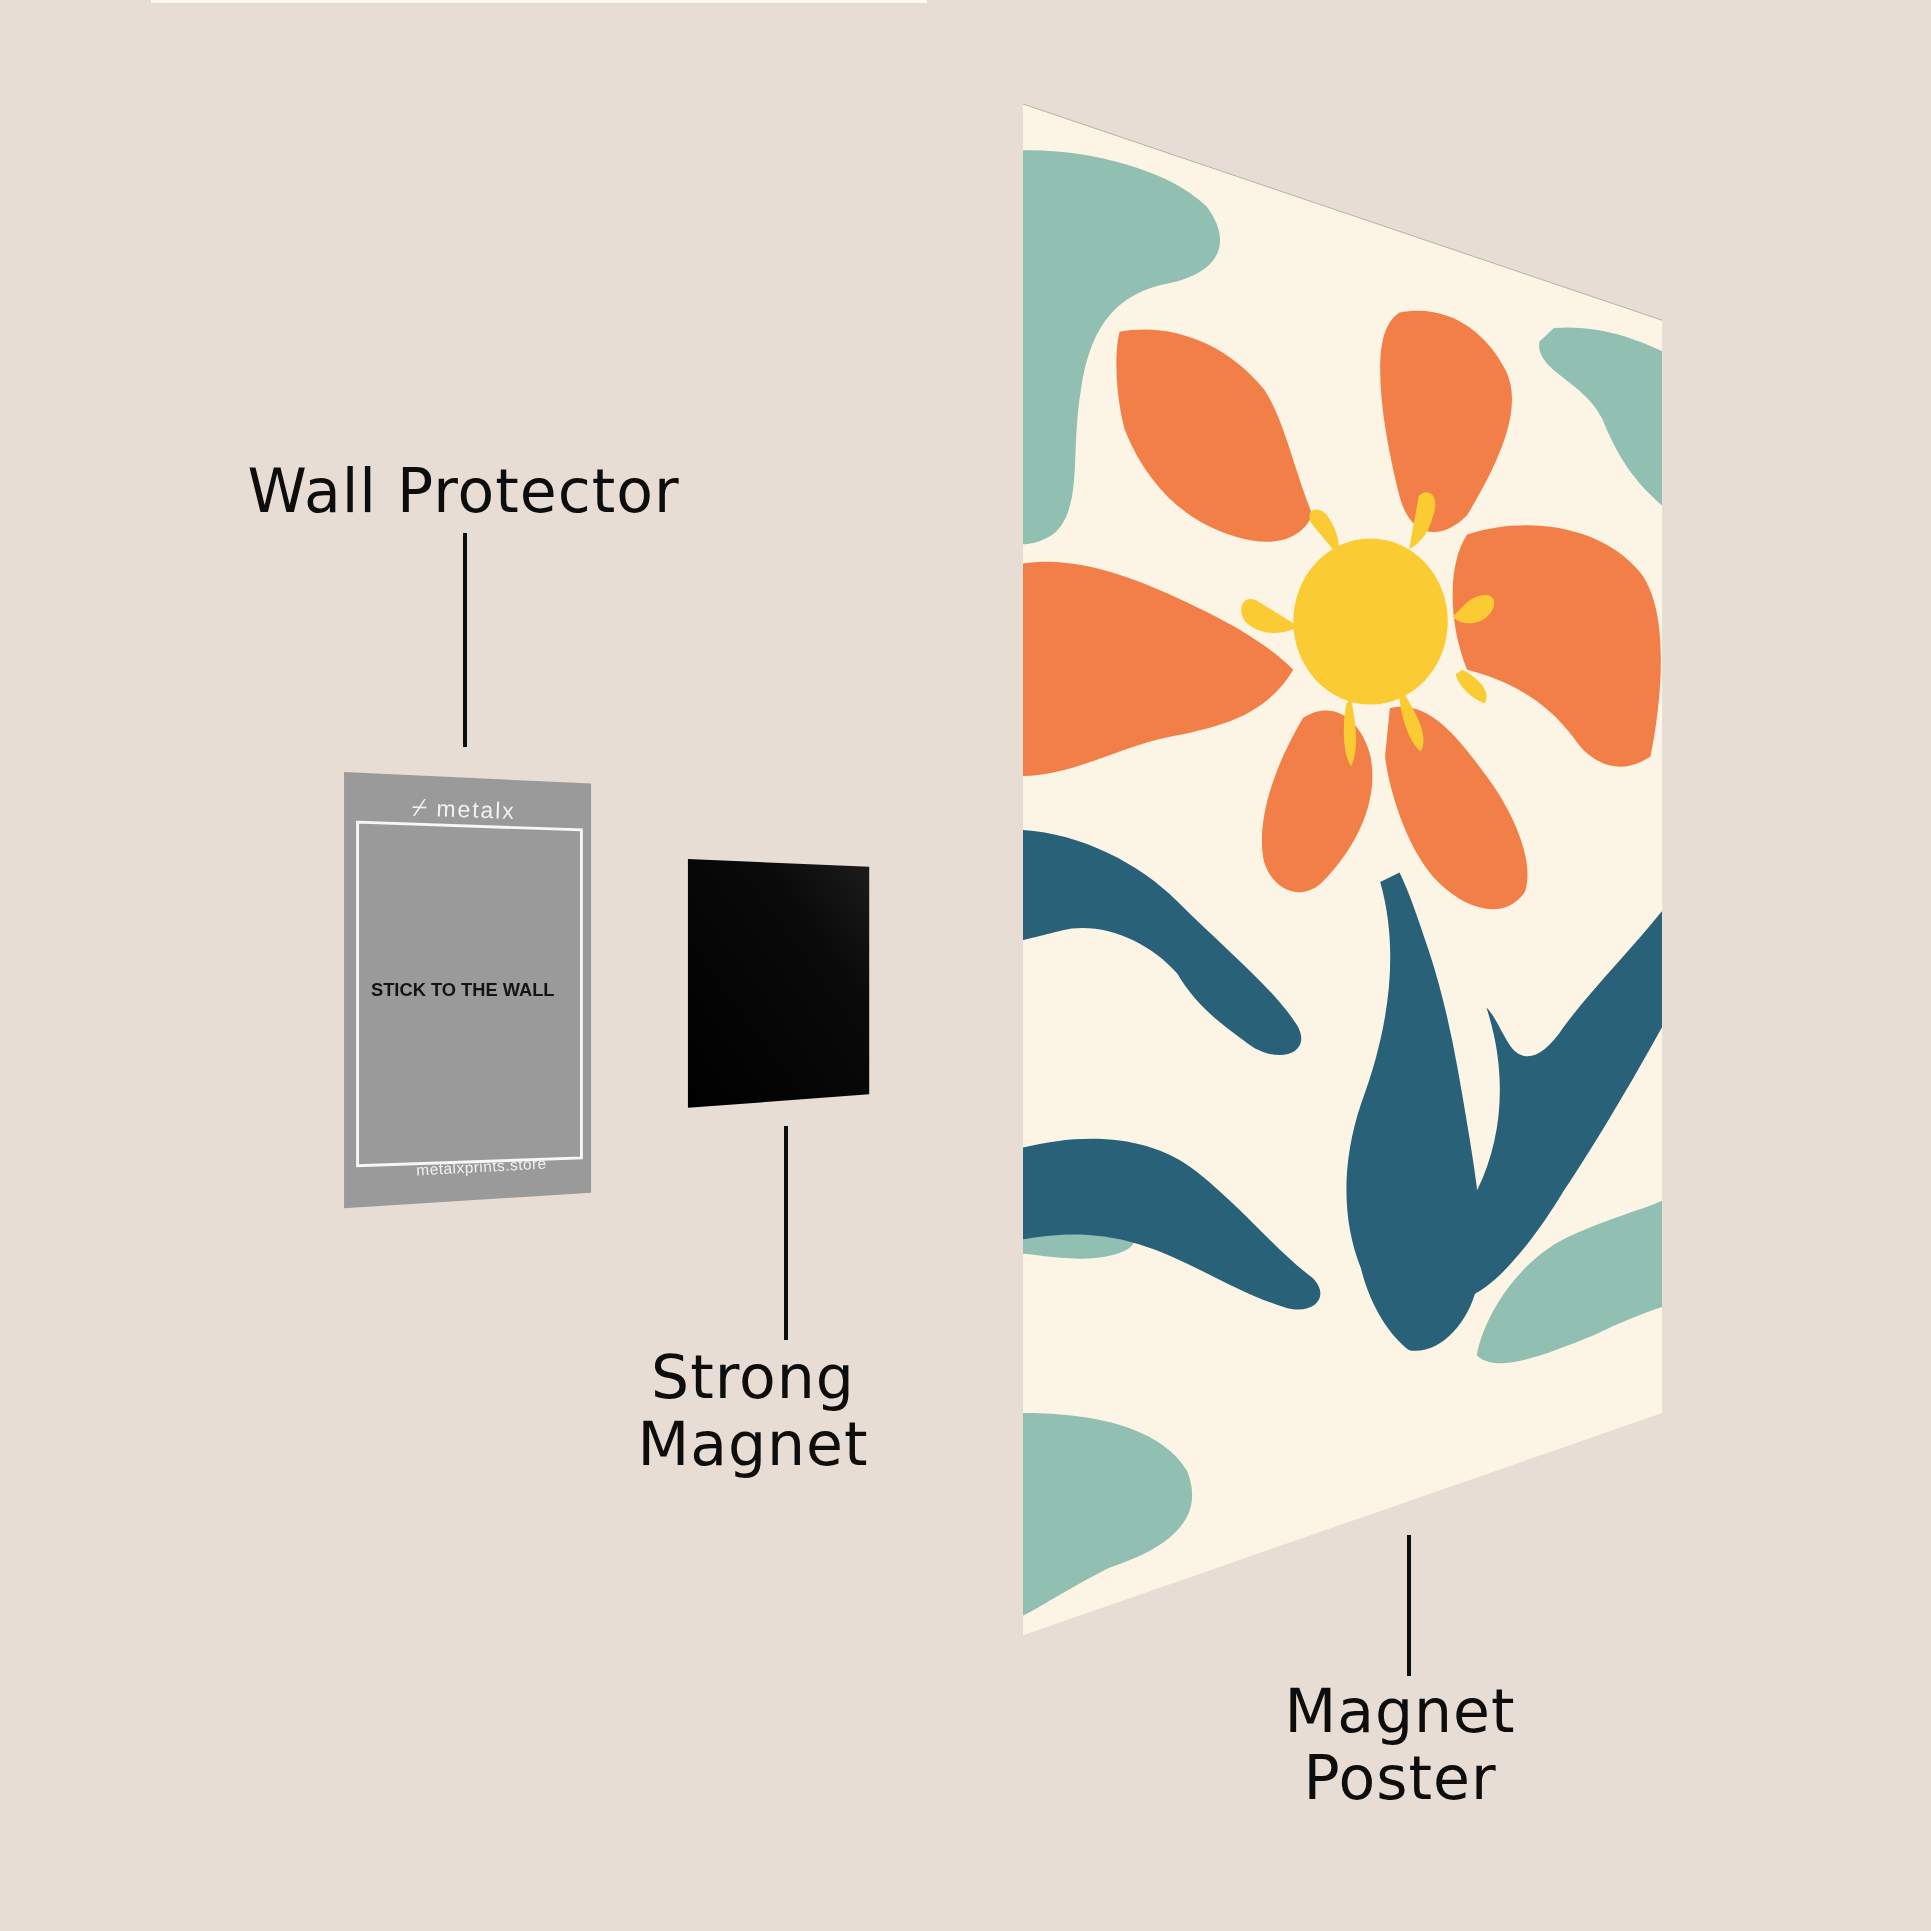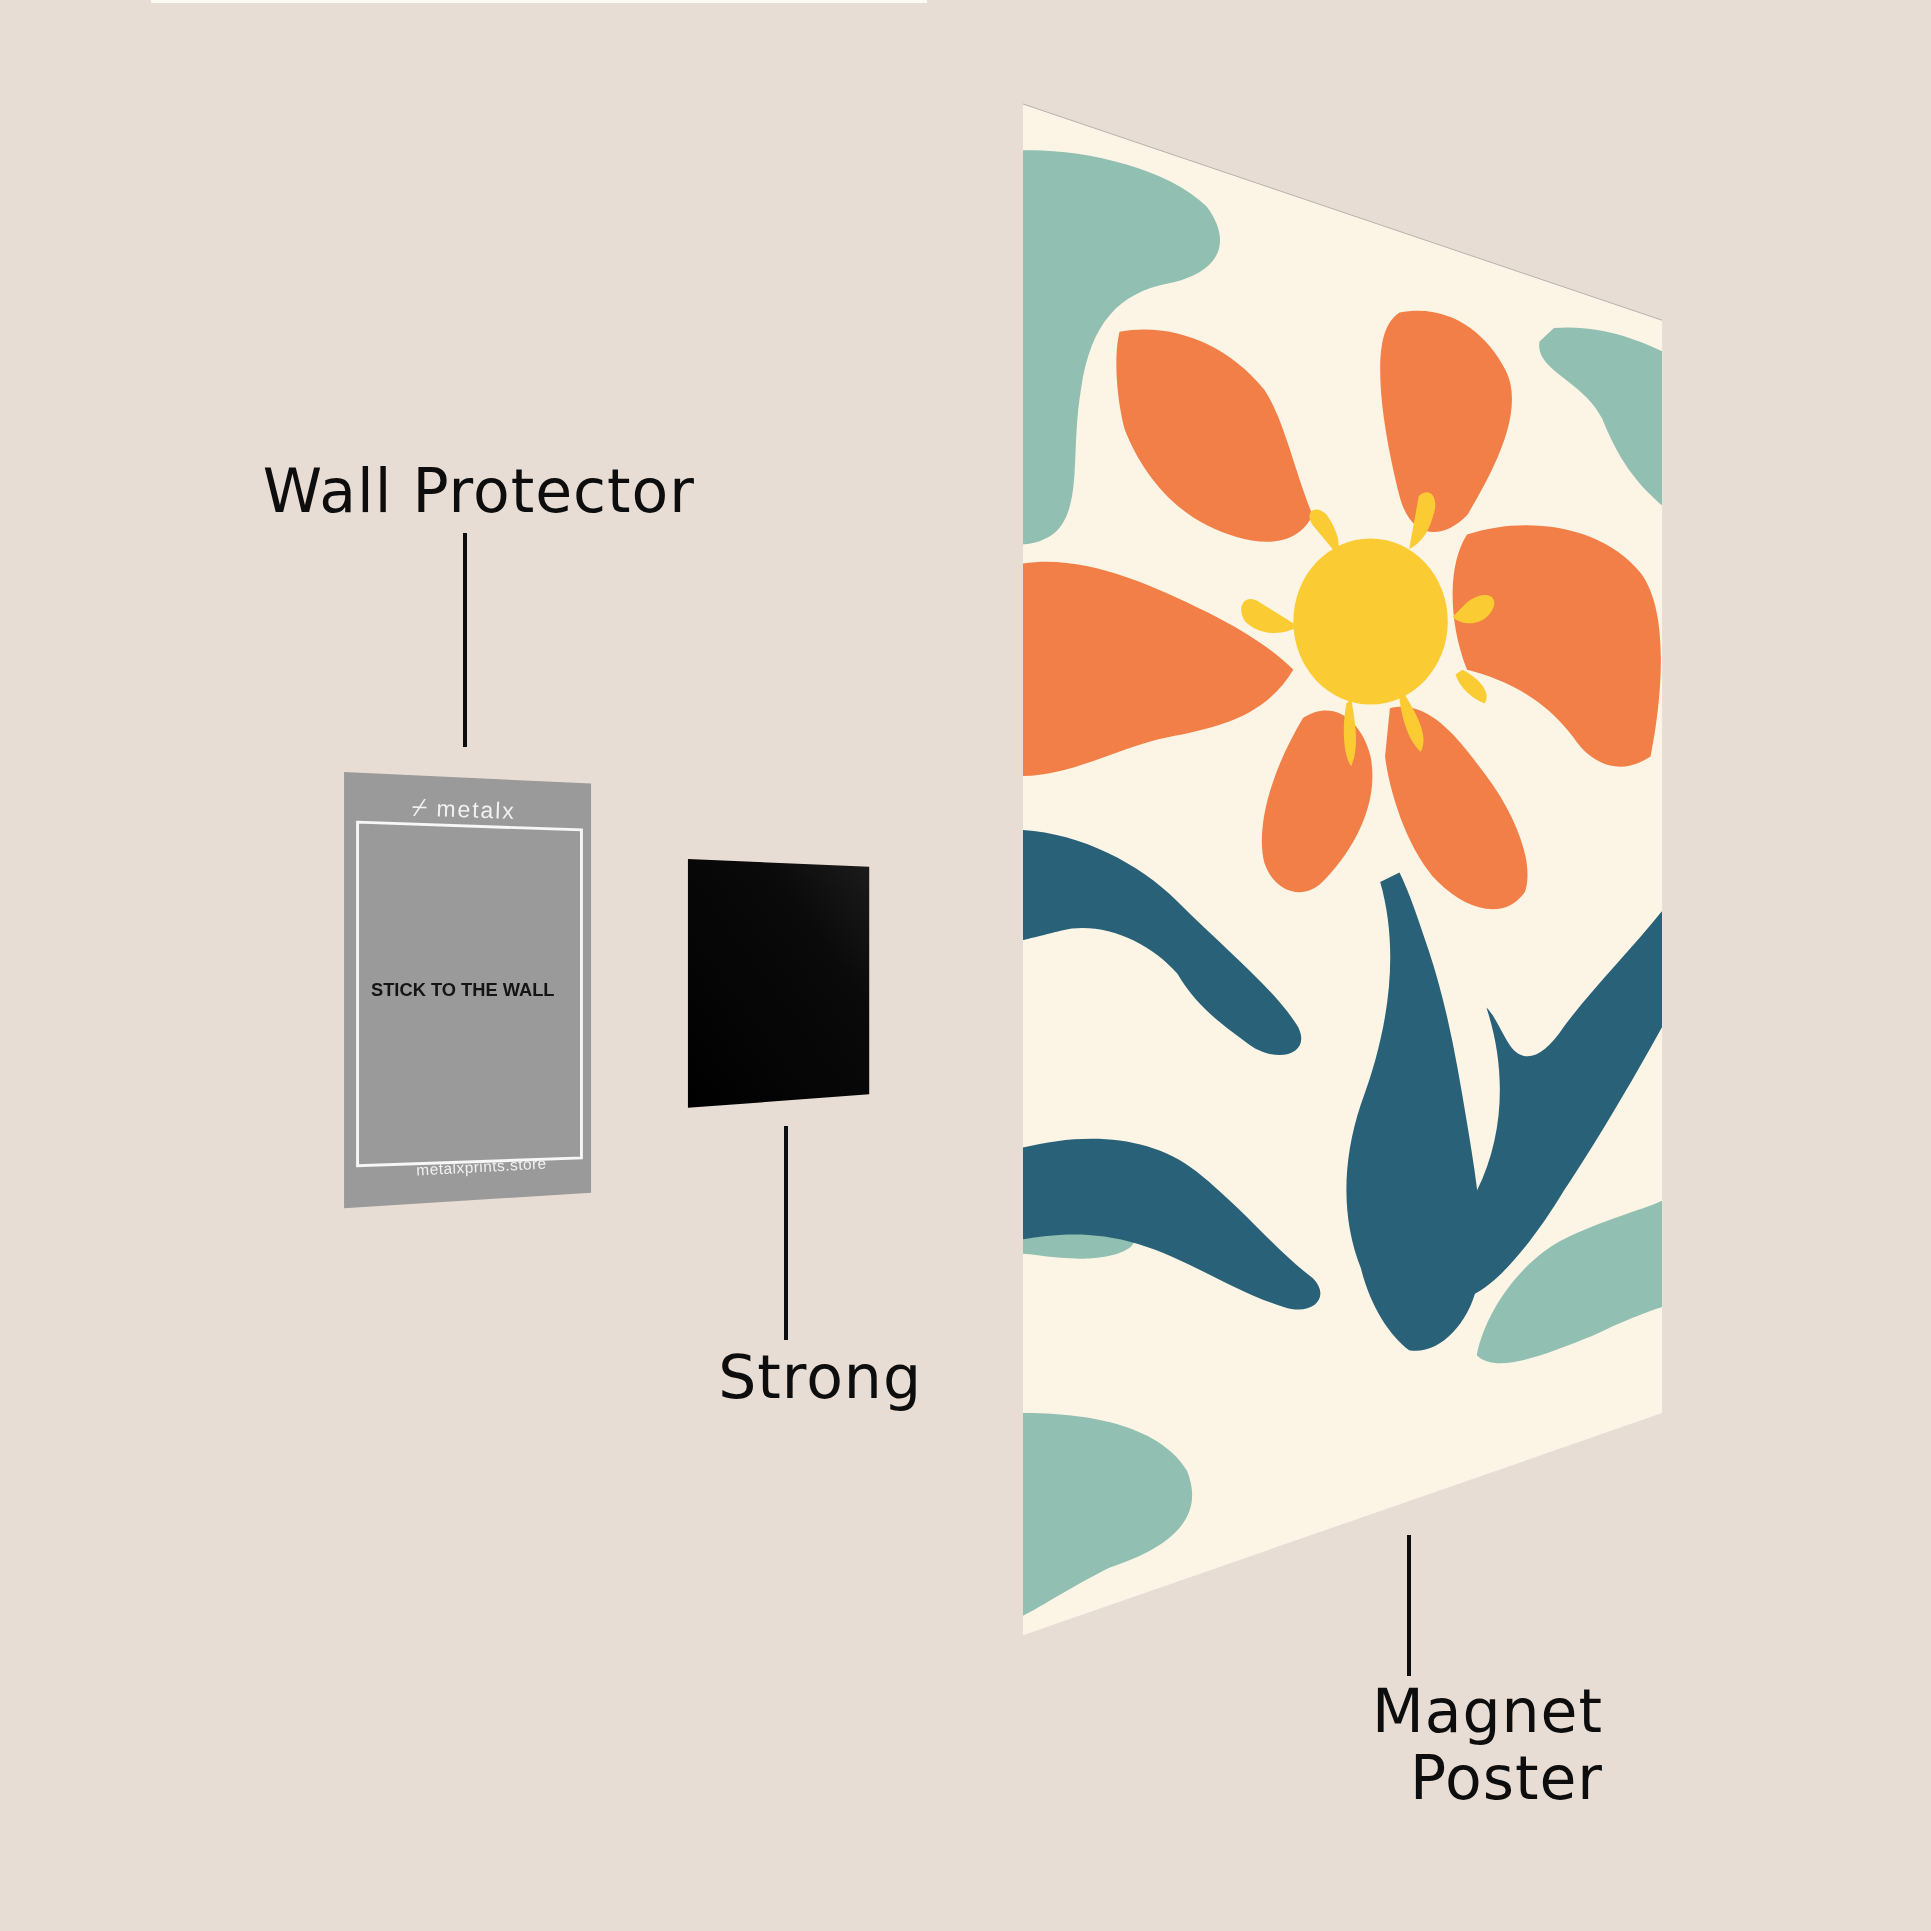--- a/index.html
+++ b/index.html
@@ -5,21 +5,21 @@
   html, body { margin:0; padding:0; }
   body {
     width:1931px; height:1931px; position:relative; overflow:hidden;
     background:#e8ddd4;
     font-family:"Liberation Sans", sans-serif;
   }
   .top-strip { position:absolute; left:151px; top:0; width:776px; height:2.9px; background:#fdfaf6; }
   .label {
     position:absolute; color:#0d0d0d;
     font-family:"DejaVu Sans", sans-serif; font-weight:400;
-    letter-spacing:1px; text-align:right; line-height:1.12;
+    letter-spacing:1px; text-align:center; line-height:1.12;
   }
   .leader { position:absolute; width:3.9px; background:#0d0d0d; }
 
   #label-wall { left:232px; top:458px; width:463px; font-size:60px; }
   #leader-wall { left:463px; top:533px; height:214px; }
 
   #label-magnet { left:584px; top:1344px; width:338px; font-size:60px; }
   #leader-magnet { left:784px; top:1126px; height:214px; }
 
   #label-poster { left:1197px; top:1678px; width:406px; font-size:60px; }
@@ -73,20 +73,21 @@
         <stop offset="0.7" stop-color="#0a0a0a"></stop>
         <stop offset="1" stop-color="#1c1c1c"></stop>
       </linearGradient>
     </defs>
     <polygon points="2,4 190,12 190,248 2,262" fill="url(#mg)"></polygon>
   </svg>
 </div>
 <div id="leader-magnet" class="leader"></div>
 <div id="label-magnet" class="label">
   <div>Strong</div>
+  <div>Magnet</div>
 </div>
 
 <div class="poster">
   <svg width="642" height="1543" viewBox="0 0 665 1598">
     <defs>
       <clipPath id="pc">
           <polygon points="0,4 662,228 662,1360 0,1590"></polygon>
         </clipPath>
     </defs>
     <polygon points="0,4 662,228 662,1360 0,1590" fill="#fcf5e5"></polygon>

